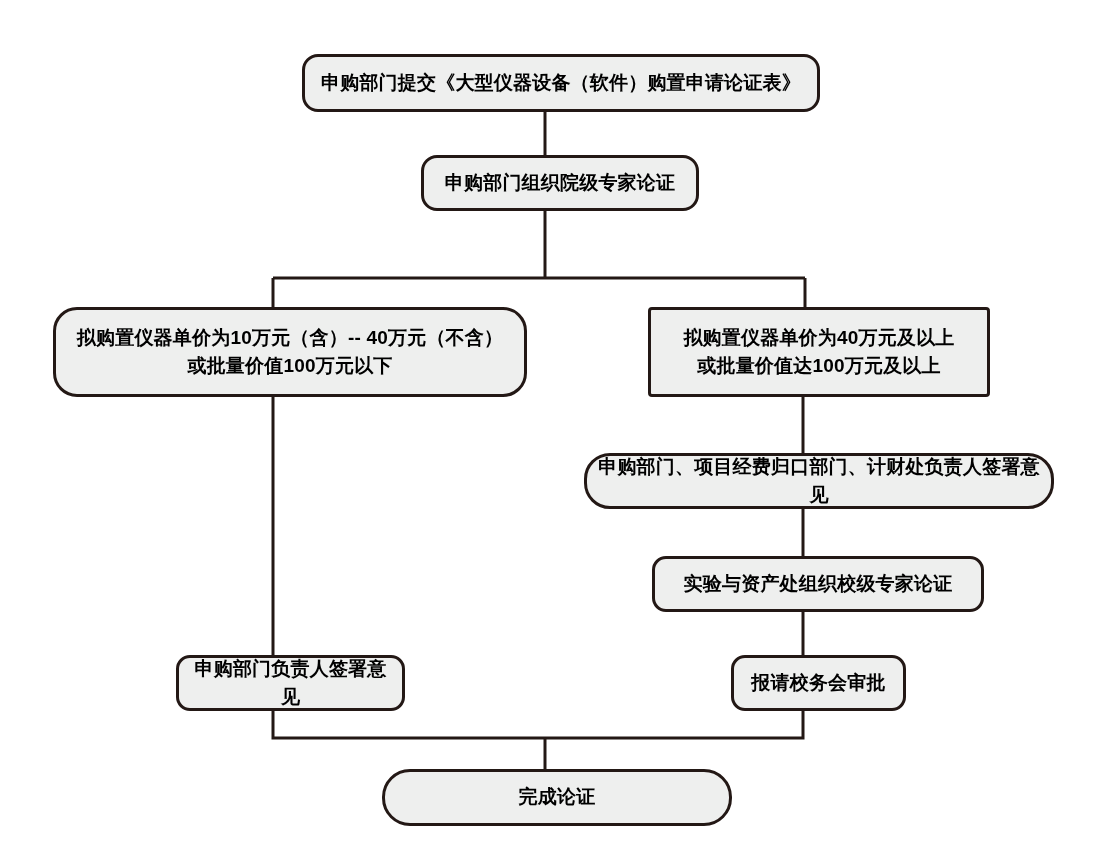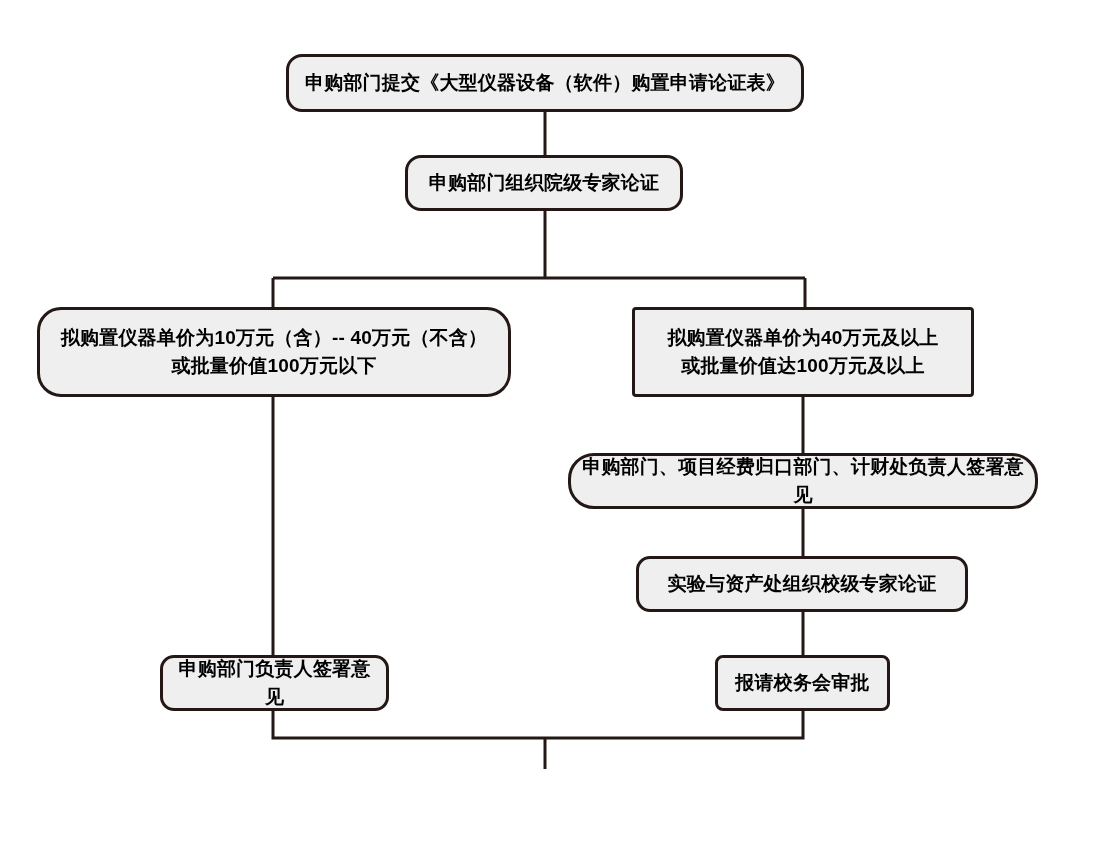--- a/index.html
+++ b/index.html
@@ -31,20 +31,21 @@
     position: absolute;
     box-sizing: border-box;
     background: #eeefee;
     border: 3px solid #231815;
     border-radius: 15px;
     display: flex;
     align-items: center;
     justify-content: center;
     text-align: center;
     z-index: 2;
+    margin-left: 16px;
   }
   .node .node-label {
     font-weight: bold;
     color: #000000;
     line-height: 1.5;
     letter-spacing: 0.2px;
     white-space: pre-line;
     padding: 0 10px;
   }
   
@@ -62,21 +63,21 @@
 
   #node-multi-sign       { left: 568px; top: 453px; width: 470px; height: 56px; border-radius: 26px; }
   #node-multi-sign .node-label { font-size: 19px; }
 
   #node-school-expert    { left: 636px; top: 556px; width: 332px; height: 56px; border-radius: 14px; }
   #node-school-expert .node-label { font-size: 19px; }
 
   #node-dept-sign        { left: 160px; top: 655px; width: 229px; height: 56px; border-radius: 14px; }
   #node-dept-sign .node-label { font-size: 19px; }
 
-  #node-board-approval   { left: 715px; top: 655px; width: 175px; height: 56px; border-radius: 8px; text-align: center; }
+  #node-board-approval   { left: 715px; top: 655px; width: 175px; height: 56px; border-radius: 14px; text-align: center; }
   #node-board-approval .node-label { font-size: 19px; }
 
   #node-finish           { left: 366px; top: 769px; width: 350px; height: 57px; border-radius: 28px; }
   #node-finish .node-label { font-size: 19px; }
 </style>
 </head>
 <body>
 
 <div id="flowchart">
 
@@ -135,14 +136,17 @@
   </div>
 
   <div class="node" id="node-dept-sign">
     <span class="node-label">申购部门负责人签署意见</span>
   </div>
 
   <div class="node" id="node-board-approval">
     <span class="node-label">报请校务会审批</span>
   </div>
 
+  <div class="node" id="node-finish">
+    <span class="node-label">完成论证</span>
+  </div>
 
 </div>
 
 </body></html>

